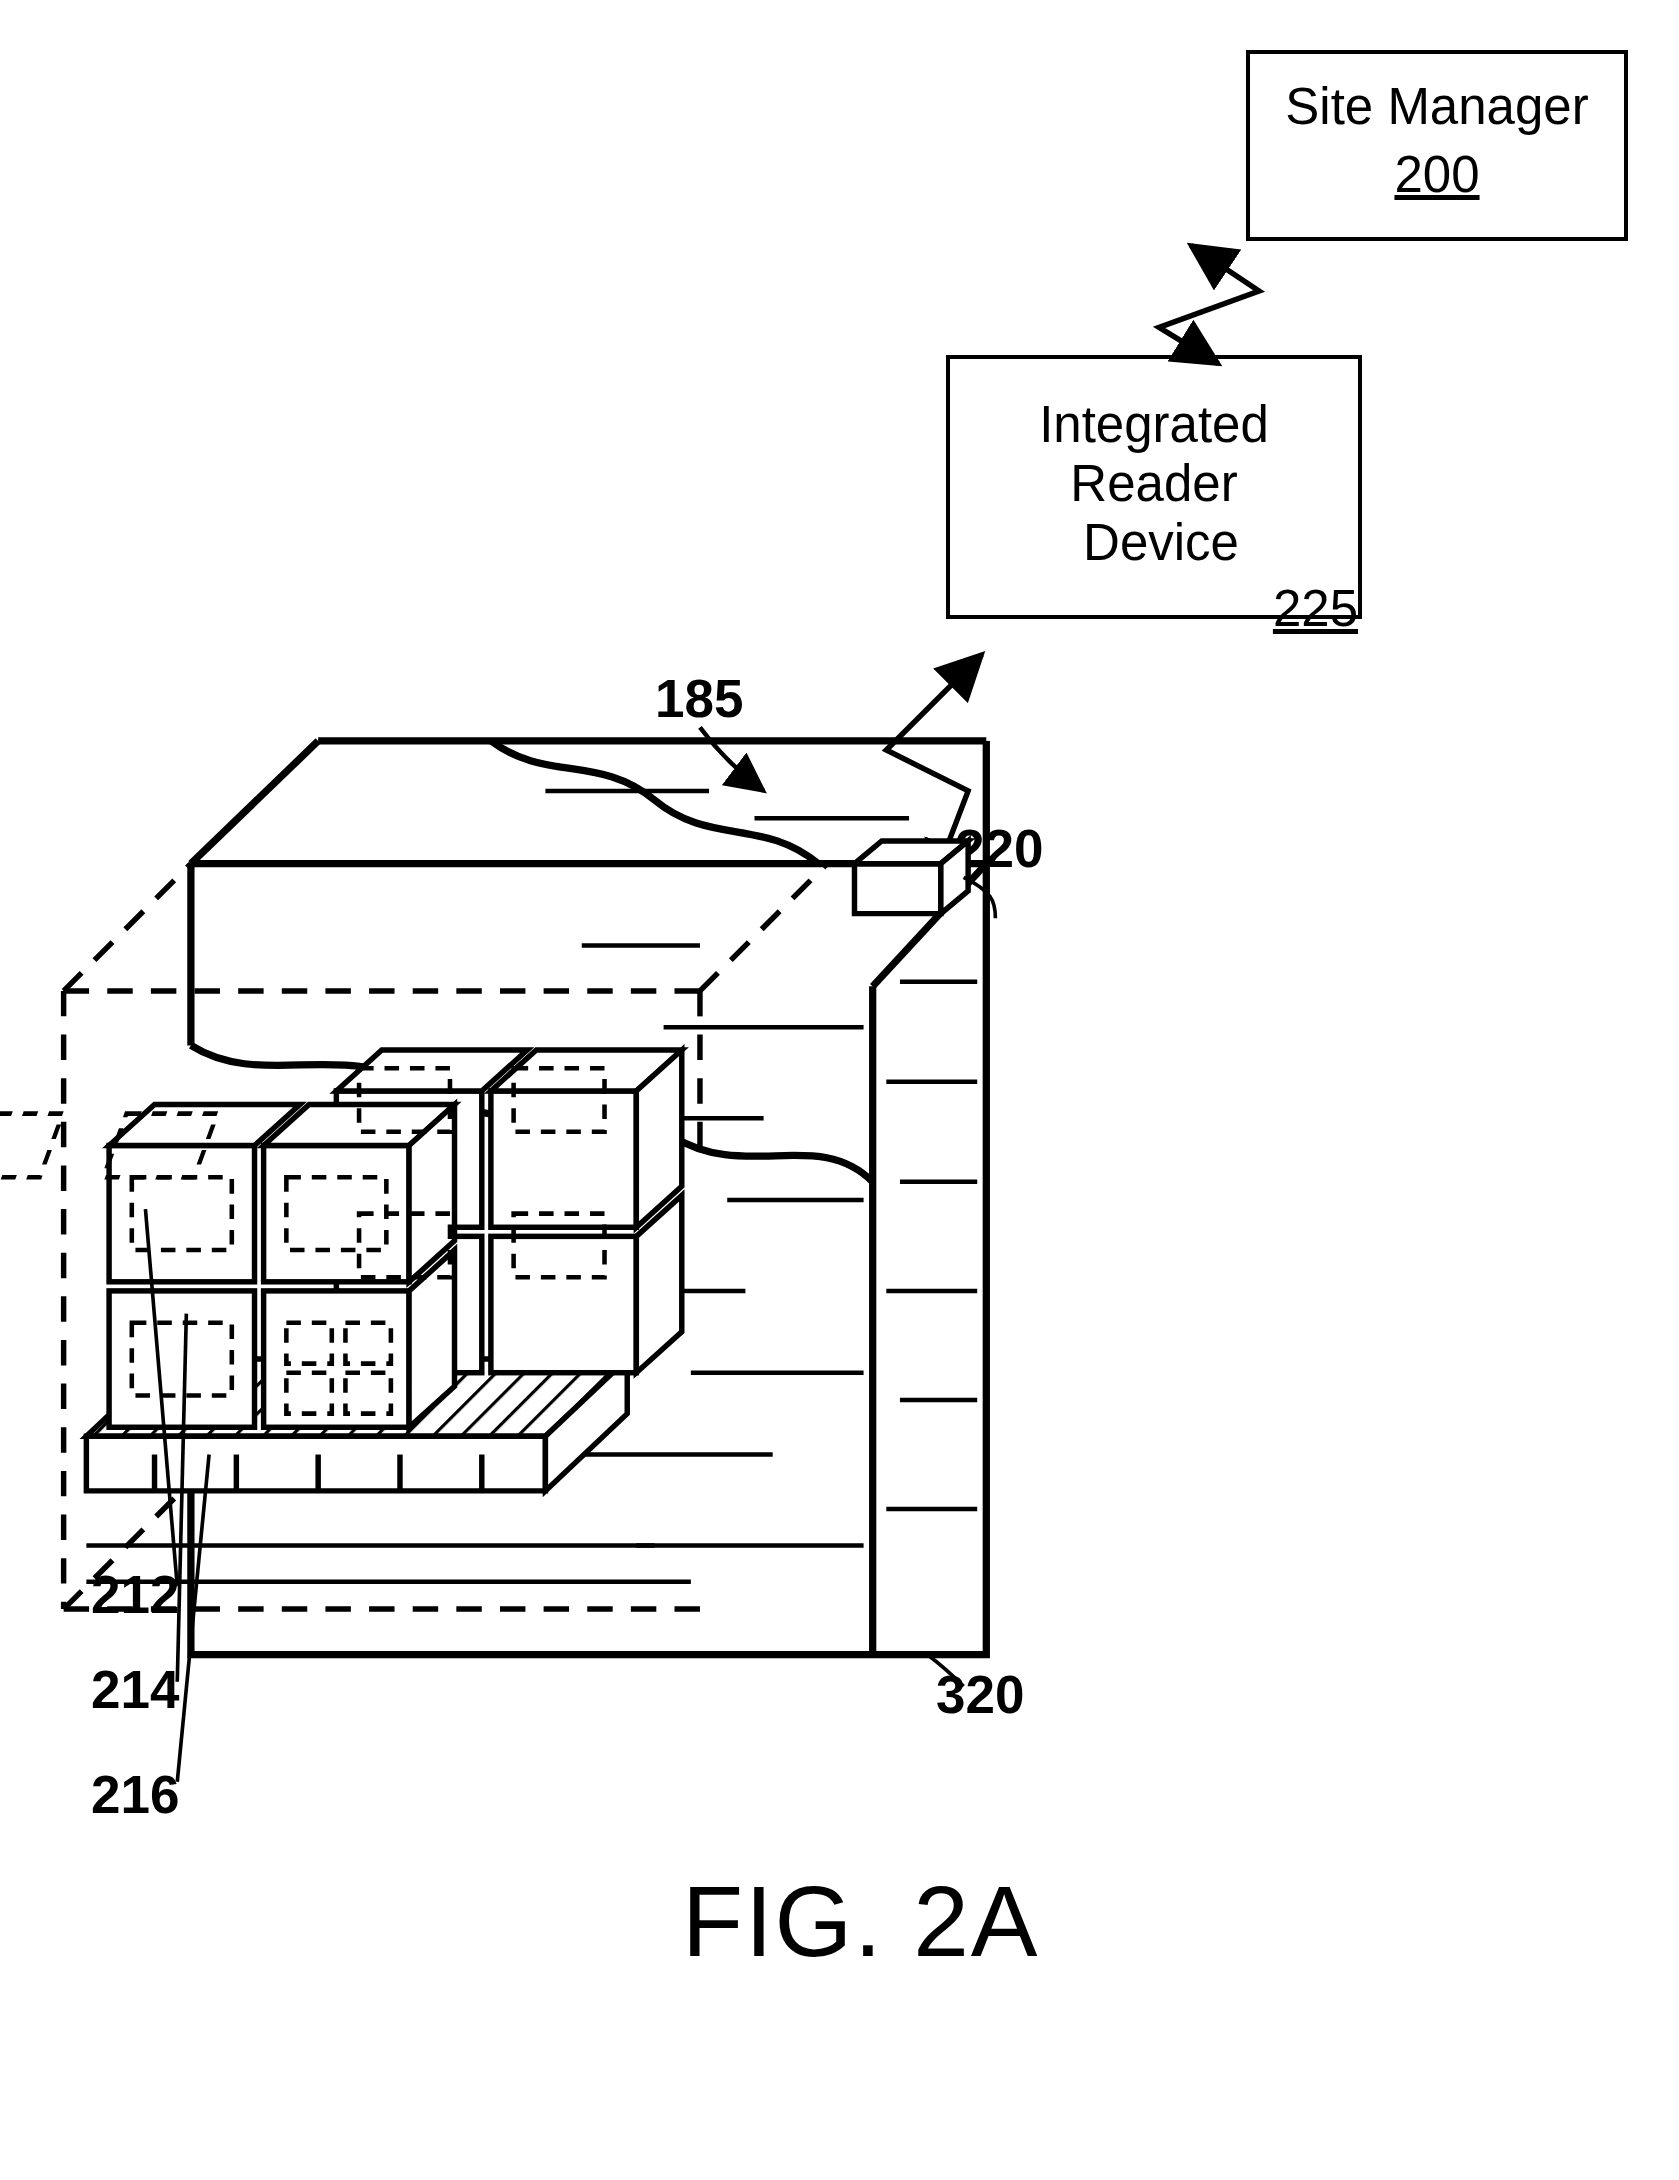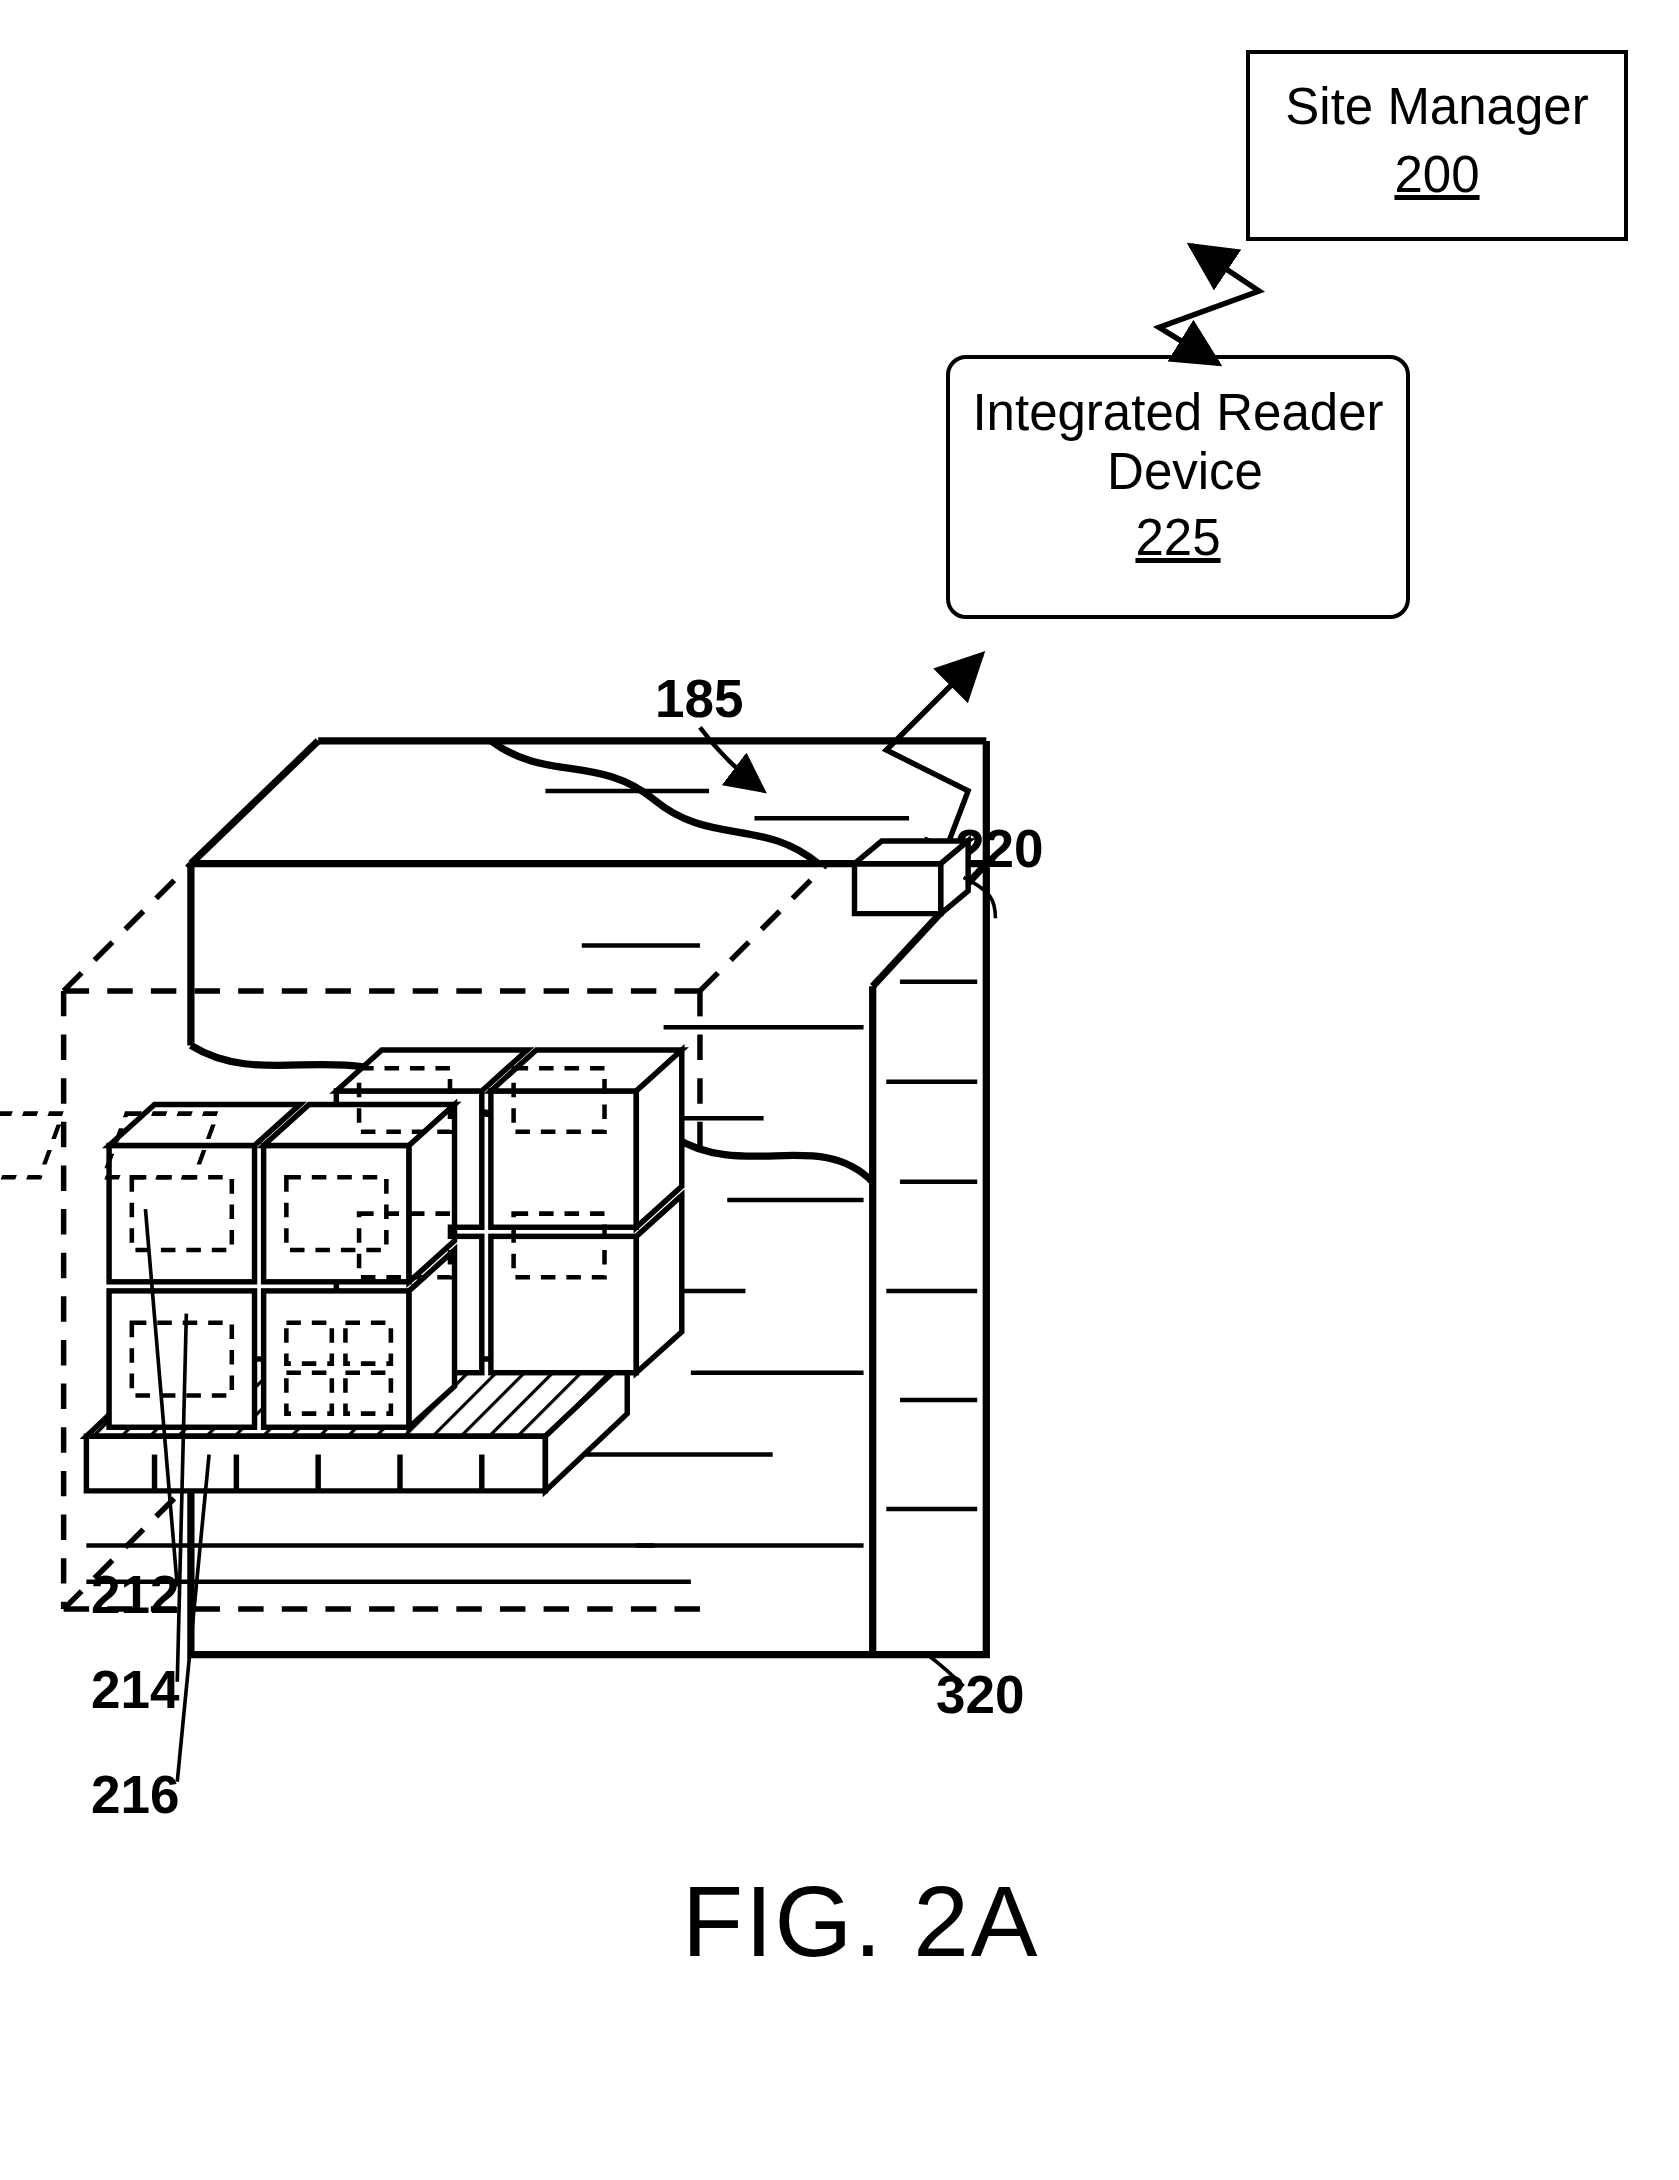--- a/index.html
+++ b/index.html
@@ -49,24 +49,24 @@
   }
 </style>
 </head>
 <body>
 
 <div class="box" style="left:1246px; top:50px; width:382px; height:191px; padding-top:23px;">
   <div class="line1">Site Manager</div>
   <div class="num" style="margin-top:9px;">200</div>
 </div>
 
-<div class="box" style="left:946px; top:355px; width:464px; height:264px; padding-top:24px;border-radius:20px;">
+<div class="box" style="left:946px; top:355px; width:416px; height:264px; padding-top:36px;">
   <div class="line1">Integrated Reader</div>
   <div class="line2">Device</div>
-  <div class="num" style="margin-top:7.3px;">225</div>
+  <div class="num" style="margin-top:7.3px;text-align:right;">225</div>
 </div>
 
 <div class="ref-label" style="left:655px; top:668px;">185</div>
 <div class="ref-label" style="left:955px; top:818px;">220</div>
 <div class="ref-label" style="left:936px; top:1664px;">320</div>
 <div class="ref-label" style="left:91px;  top:1564px;">212</div>
 <div class="ref-label" style="left:91px;  top:1659px;">214</div>
 <div class="ref-label" style="left:91px;  top:1764px;">216</div>
 
 <div class="figure-label">FIG. 2A</div>

